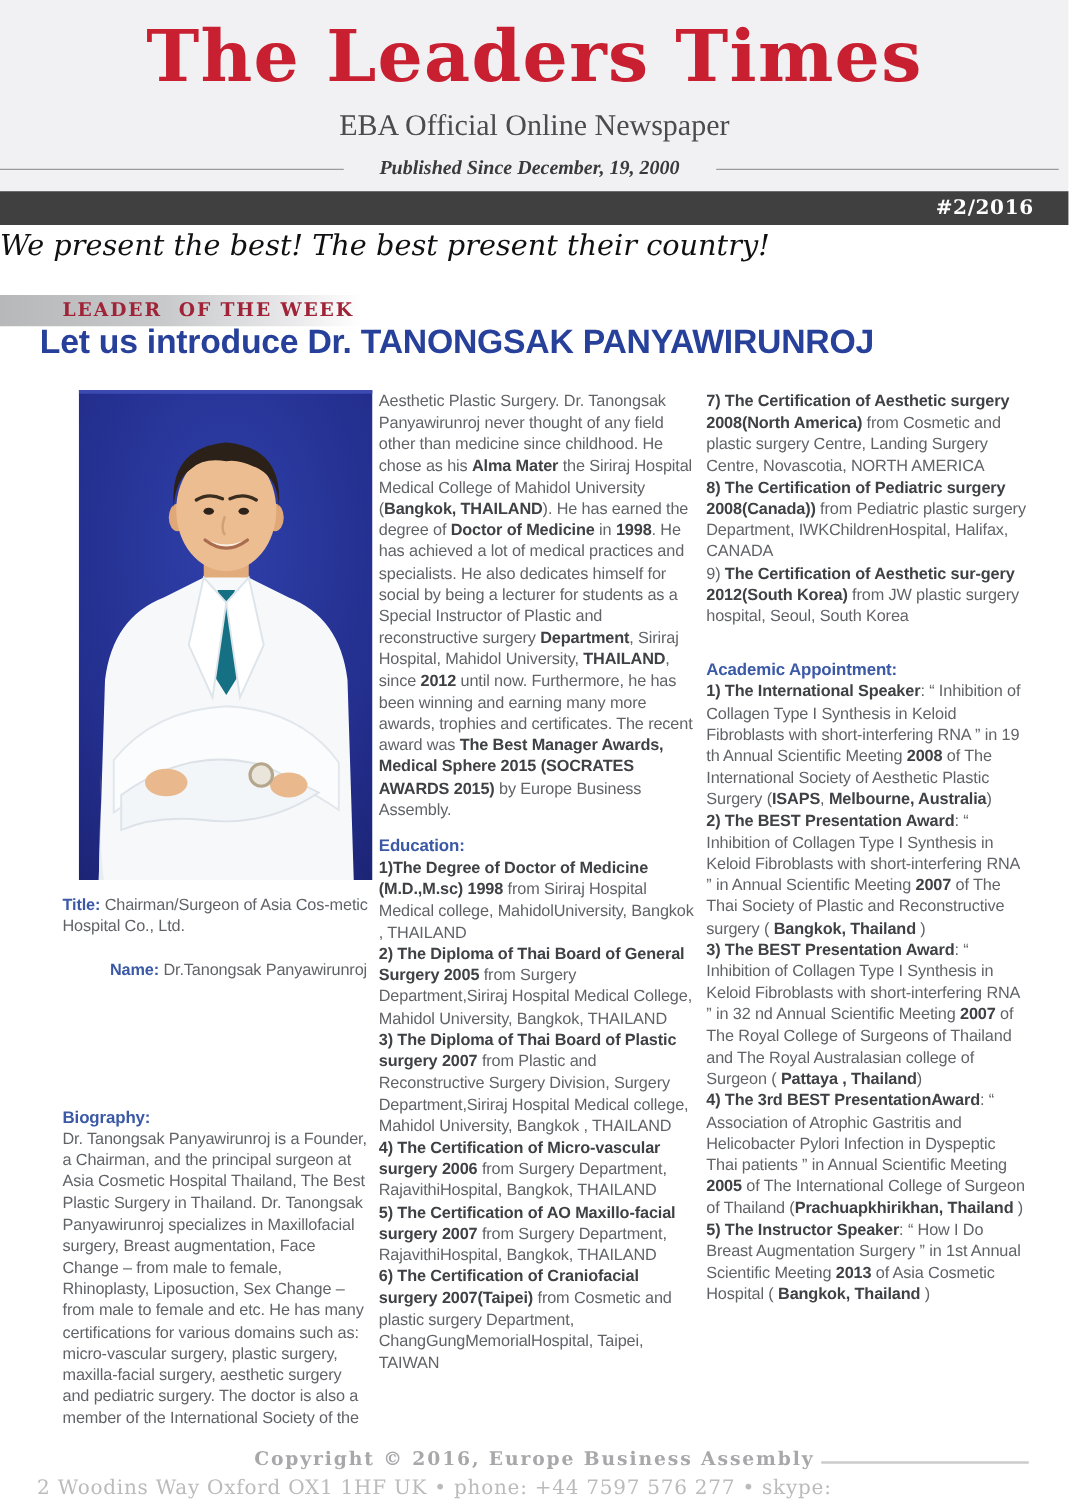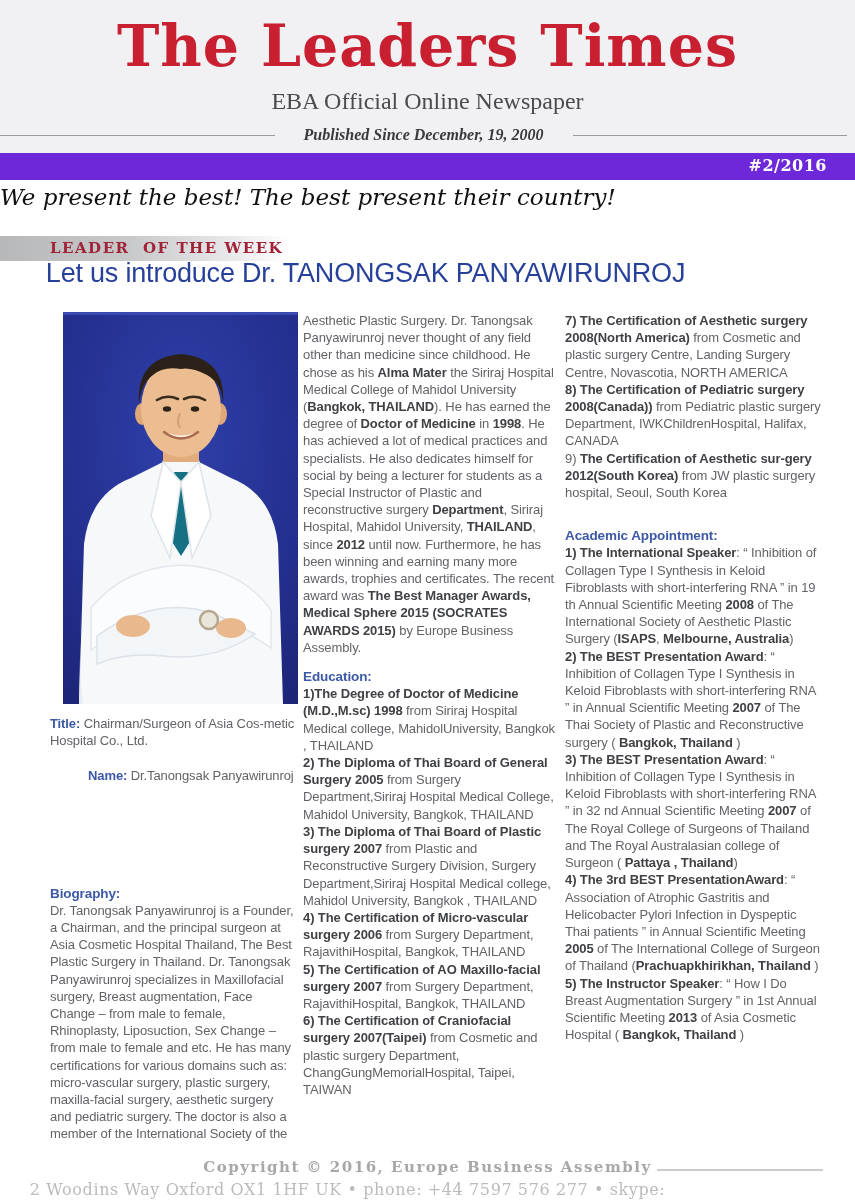--- a/index.html
+++ b/index.html
@@ -9,31 +9,31 @@
   .header-bg{position:absolute;top:0;left:0;width:855px;height:154px;background:#f1f1f4;}
   .masthead-title{position:absolute;top:16px;left:0;width:855px;text-align:center;
         font-family:"DejaVu Serif", serif;font-weight:bold;font-size:57px;line-height:60px;
         color:#c92031;letter-spacing:1px;}
   .masthead-subtitle{position:absolute;top:88px;left:0;width:855px;text-align:center;
         font-family:"Liberation Serif", serif;font-size:24px;color:#4b4b4e;}
   .published-row{position:absolute;top:126px;left:0;width:847px;display:flex;align-items:center;gap:29px;}
   .published-rule{flex:1;height:1px;background:#9b9b9e;}
   .published-text{font-family:"Liberation Serif", serif;font-style:italic;font-weight:bold;
         font-size:16px;color:#3a3a3d;white-space:nowrap;}
-  .banner{position:absolute;top:153px;left:0;width:855px;height:27px;background:#6d28d9;}
+  .banner{position:absolute;top:153px;left:0;width:855px;height:27px;background:#404040;}
   .issue-number{position:absolute;right:28px;top:3px;color:#ffffff;font-family:"DejaVu Serif", serif;
         font-weight:bold;font-size:16px;letter-spacing:0.5px;}
   .slogan{position:absolute;top:184px;left:0;width:855px;text-align:left;
         font-family:"DejaVu Serif", serif;font-style:italic;font-size:23px;color:#101012;}
   .section-label-bar{position:absolute;top:236px;left:0;width:290px;height:25px;
         background:linear-gradient(90deg,#b7b8ba 0%,#c8c9cb 45%,#e9e9eb 80%,rgba(241,241,244,0) 100%);}
   .section-label{padding-left:50px;line-height:25px;font-family:"DejaVu Serif", serif;font-weight:bold;
         font-size:15px;letter-spacing:1.5px;color:#a02338;white-space:pre;}
   .headline{position:absolute;top:258px;left:0;width:731px;text-align:center;
-        font-size:27px;font-weight:normal;color:#27419b;letter-spacing:-0.2px;}
+        font-size:27px;font-weight:bold;color:#27419b;letter-spacing:-0.2px;}
   
   .col{position:absolute;top:312px;font-size:13px;line-height:17.2px;color:#616367;
         letter-spacing:-0.1px;text-align:left;}
   .col-left{left:50px;width:248px;}
   .col-mid{left:303px;width:257px;}
   .col-right{left:565px;width:257px;}
   .run-b{font-weight:bold;color:#3f4145;}
   .col-heading{color:#3c59a6;font-weight:bold;font-size:13.5px;margin-top:12px;}
   .academic-heading{margin-top:26px;}
   .photo{margin-left:13px;width:235px;height:392px;display:block;}

